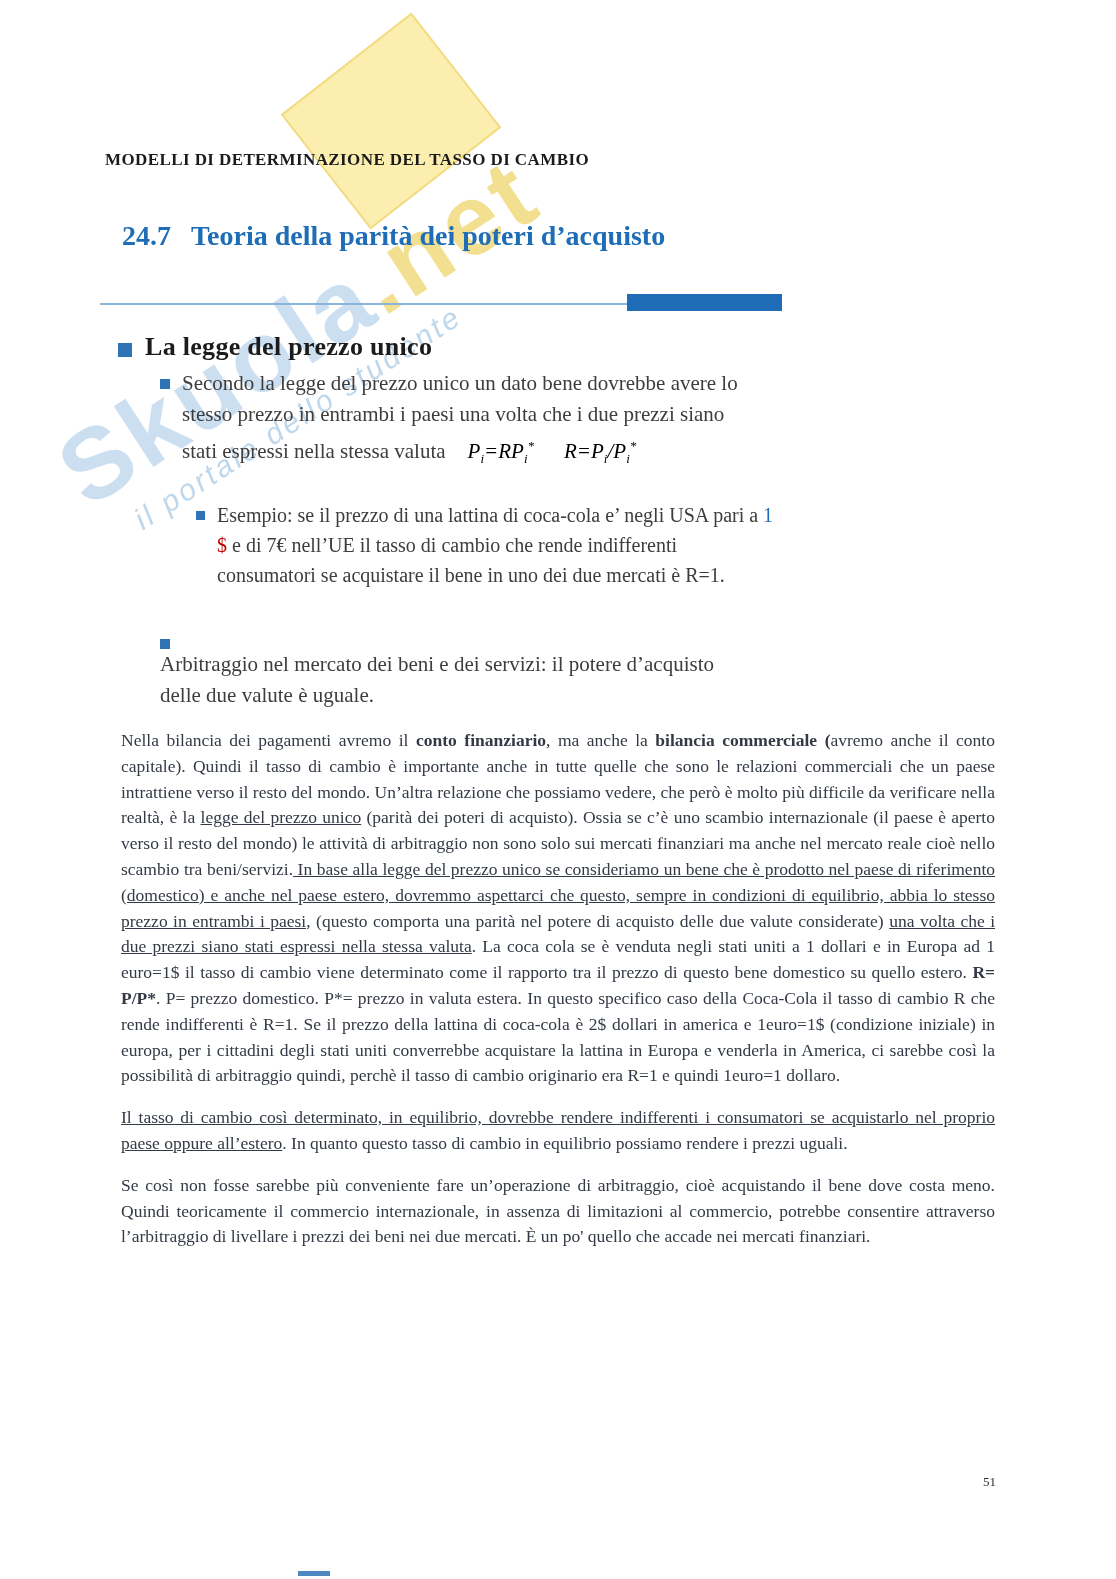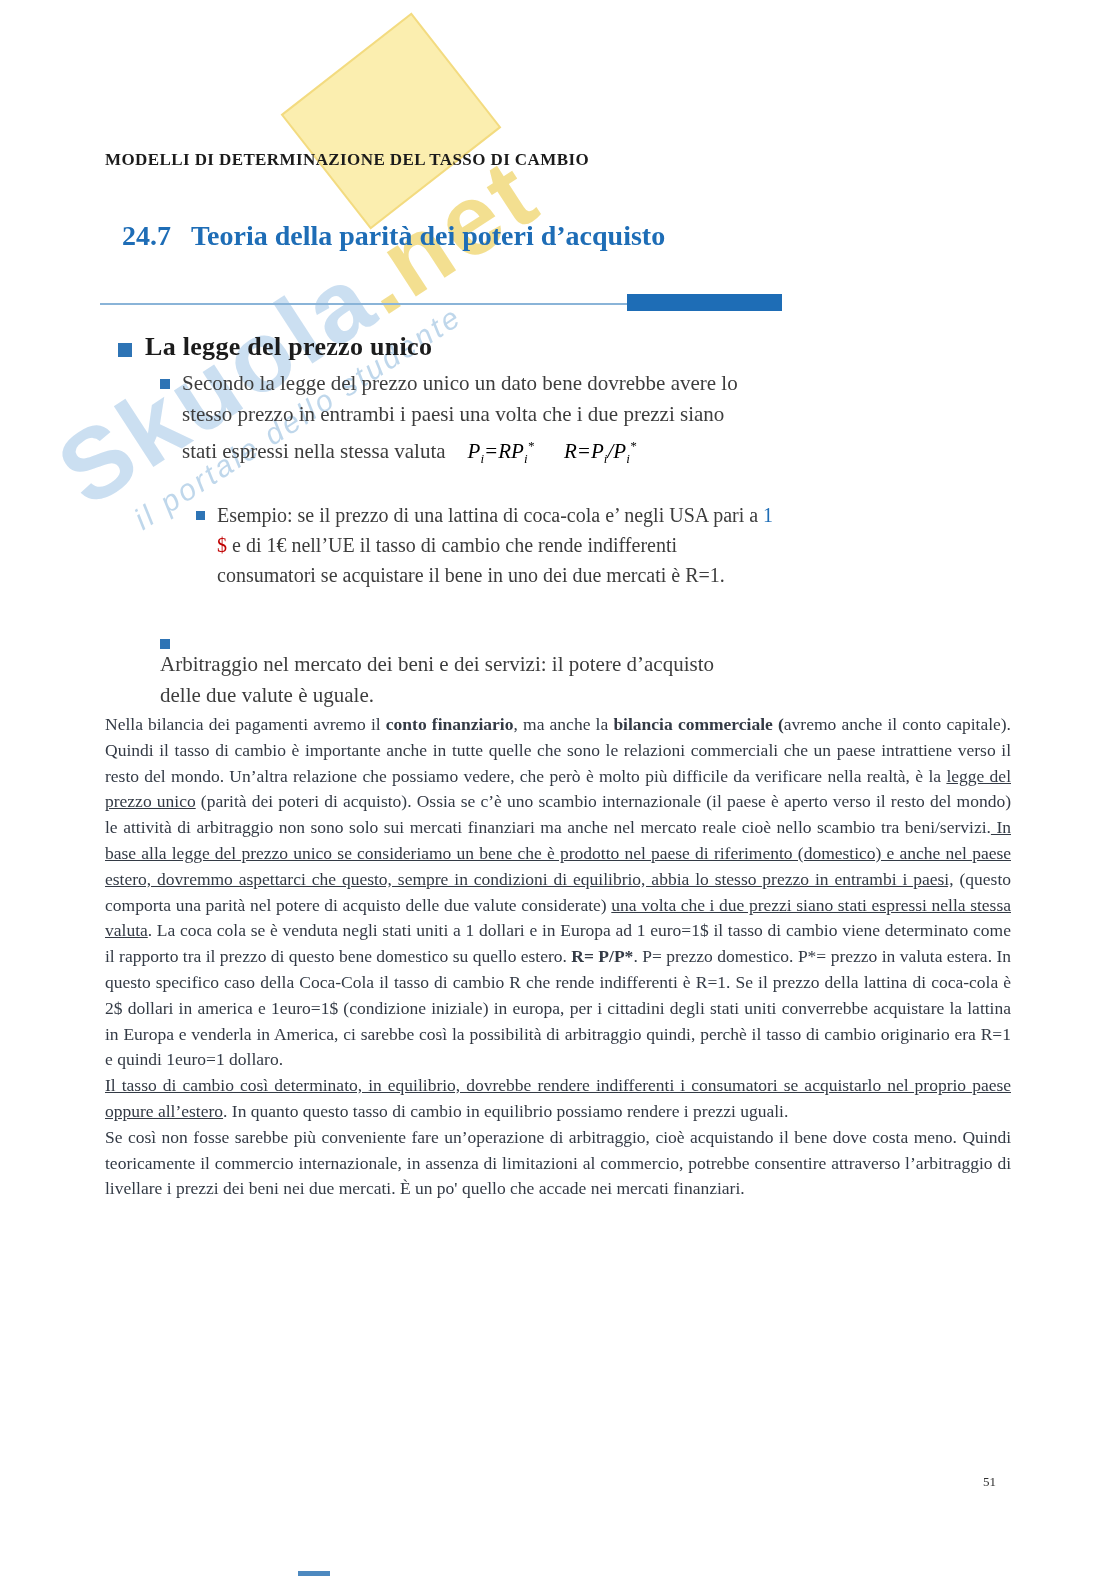--- a/index.html
+++ b/index.html
@@ -80,21 +80,21 @@
   }
   .formula sub{font-size:13px;}
   .formula sup{font-size:13px;}
   .formula.f1{margin-left:22px;}
   .formula.f2{margin-left:30px;}
   .body-text{
     left:105px;top:712px;width:906px;
     font-size:17.5px;line-height:25.8px;
     text-align:justify;color:#333a45;
   }
-  .body-text p{margin:0;}
+  .body-text p{margin:16px;}
   .rt-b{font-weight:bold;}
   .rt-u{text-decoration:underline;}
   .rt-red{color:#c00000;}
   .rt-blue{color:#1e6db6;}
   .page-number{
     left:983px;top:1474px;font-size:13px;color:#2f2f2f;
   }
   .scan-mark{left:298px;top:1571px;width:32px;height:5px;background:#2e74b5;opacity:0.85;}
 </style>
 </head>
@@ -126,21 +126,21 @@
 
     <div class="bullet-row b1-row">
       <span class="sq"></span>
       <div class="b1-text">
         <span><span>Secondo la legge del prezzo unico un dato bene dovrebbe avere lo stesso prezzo in entrambi i paesi una volta che i due prezzi siano stati espressi nella stessa valuta</span></span><span class="formula f1"><span>P</span><sub>i</sub><span>=RP</span><sub>i</sub><sup>*</sup></span><span class="formula f2"><span>R=P</span><sub>i</sub><span>/P</span><sub>i</sub><sup>*</sup></span>
       </div>
     </div>
 
     <div class="bullet-row ex-row">
       <span class="sq"></span>
-      <div class="ex-text"><span>Esempio: se il prezzo di una lattina di coca-cola e’ negli USA pari a </span><span class="rt-blue">1</span><span class="rt-red"> $</span><span> e di 1€ nell’UE il tasso di cambio che rende indifferenti consumatori se acquistare il bene in uno dei due mercati è R=1.</span></div>
+      <div class="ex-text"><span>Esempio: se il prezzo di una lattina di coca-cola e’ negli USA pari a </span><span class="rt-blue">1</span><span class="rt-red"> $</span><span> e di 7€ nell’UE il tasso di cambio che rende indifferenti consumatori se acquistare il bene in uno dei due mercati è R=1.</span></div>
     </div>
 
     <div class="bullet-row b2-row">
       <span class="sq"></span>
       <div class="b2-text"><span>Arbitraggio nel mercato dei beni e dei servizi: il potere d’acquisto delle due valute è uguale.</span></div>
     </div>
 
     <div class="abs body-text">
       <p><span>Nella bilancia dei pagamenti avremo il </span><span class="rt-b">conto finanziario</span><span>, ma anche la </span><span class="rt-b">bilancia commerciale (</span><span>avremo anche il conto capitale). Quindi il tasso di cambio è importante anche in tutte quelle che sono le relazioni commerciali che un paese intrattiene verso il resto del mondo. Un’altra relazione che possiamo vedere, che però è molto più difficile da verificare nella realtà, è la </span><span class="rt-u">legge del prezzo unico</span><span> (parità dei poteri di acquisto). Ossia se c’è uno scambio internazionale (il paese è aperto verso il resto del mondo) le attività di arbitraggio non sono solo sui mercati finanziari ma anche nel mercato reale cioè nello scambio tra beni/servizi.</span><span class="rt-u"> In base alla legge del prezzo unico se consideriamo un bene che è prodotto nel paese di riferimento (domestico) e anche nel paese estero, dovremmo aspettarci che questo, sempre in condizioni di equilibrio, abbia lo stesso prezzo in entrambi i paesi,</span><span> (questo comporta una parità nel potere di acquisto delle due valute considerate) </span><span class="rt-u">una volta che i due prezzi siano stati espressi nella stessa valuta</span><span>. La coca cola se è venduta negli stati uniti a 1 dollari e in Europa ad 1 euro=1$ il tasso di cambio viene determinato come il rapporto tra il prezzo di questo bene domestico su quello estero. </span><span class="rt-b">R= P/P*</span><span>. P= prezzo domestico. P*= prezzo in valuta estera. In questo specifico caso della Coca-Cola il tasso di cambio R che rende indifferenti è R=1. Se il prezzo della lattina di coca-cola è 2$ dollari in america e 1euro=1$ (condizione iniziale) in europa, per i cittadini degli stati uniti converrebbe acquistare la lattina in Europa e venderla in America, ci sarebbe così la possibilità di arbitraggio quindi, perchè il tasso di cambio originario era R=1 e quindi 1euro=1 dollaro.</span></p>
       <p><span class="rt-u">Il tasso di cambio così determinato, in equilibrio, dovrebbe rendere indifferenti i consumatori se acquistarlo nel proprio paese oppure all’estero</span><span>. In quanto questo tasso di cambio in equilibrio possiamo rendere i prezzi uguali.</span></p>

